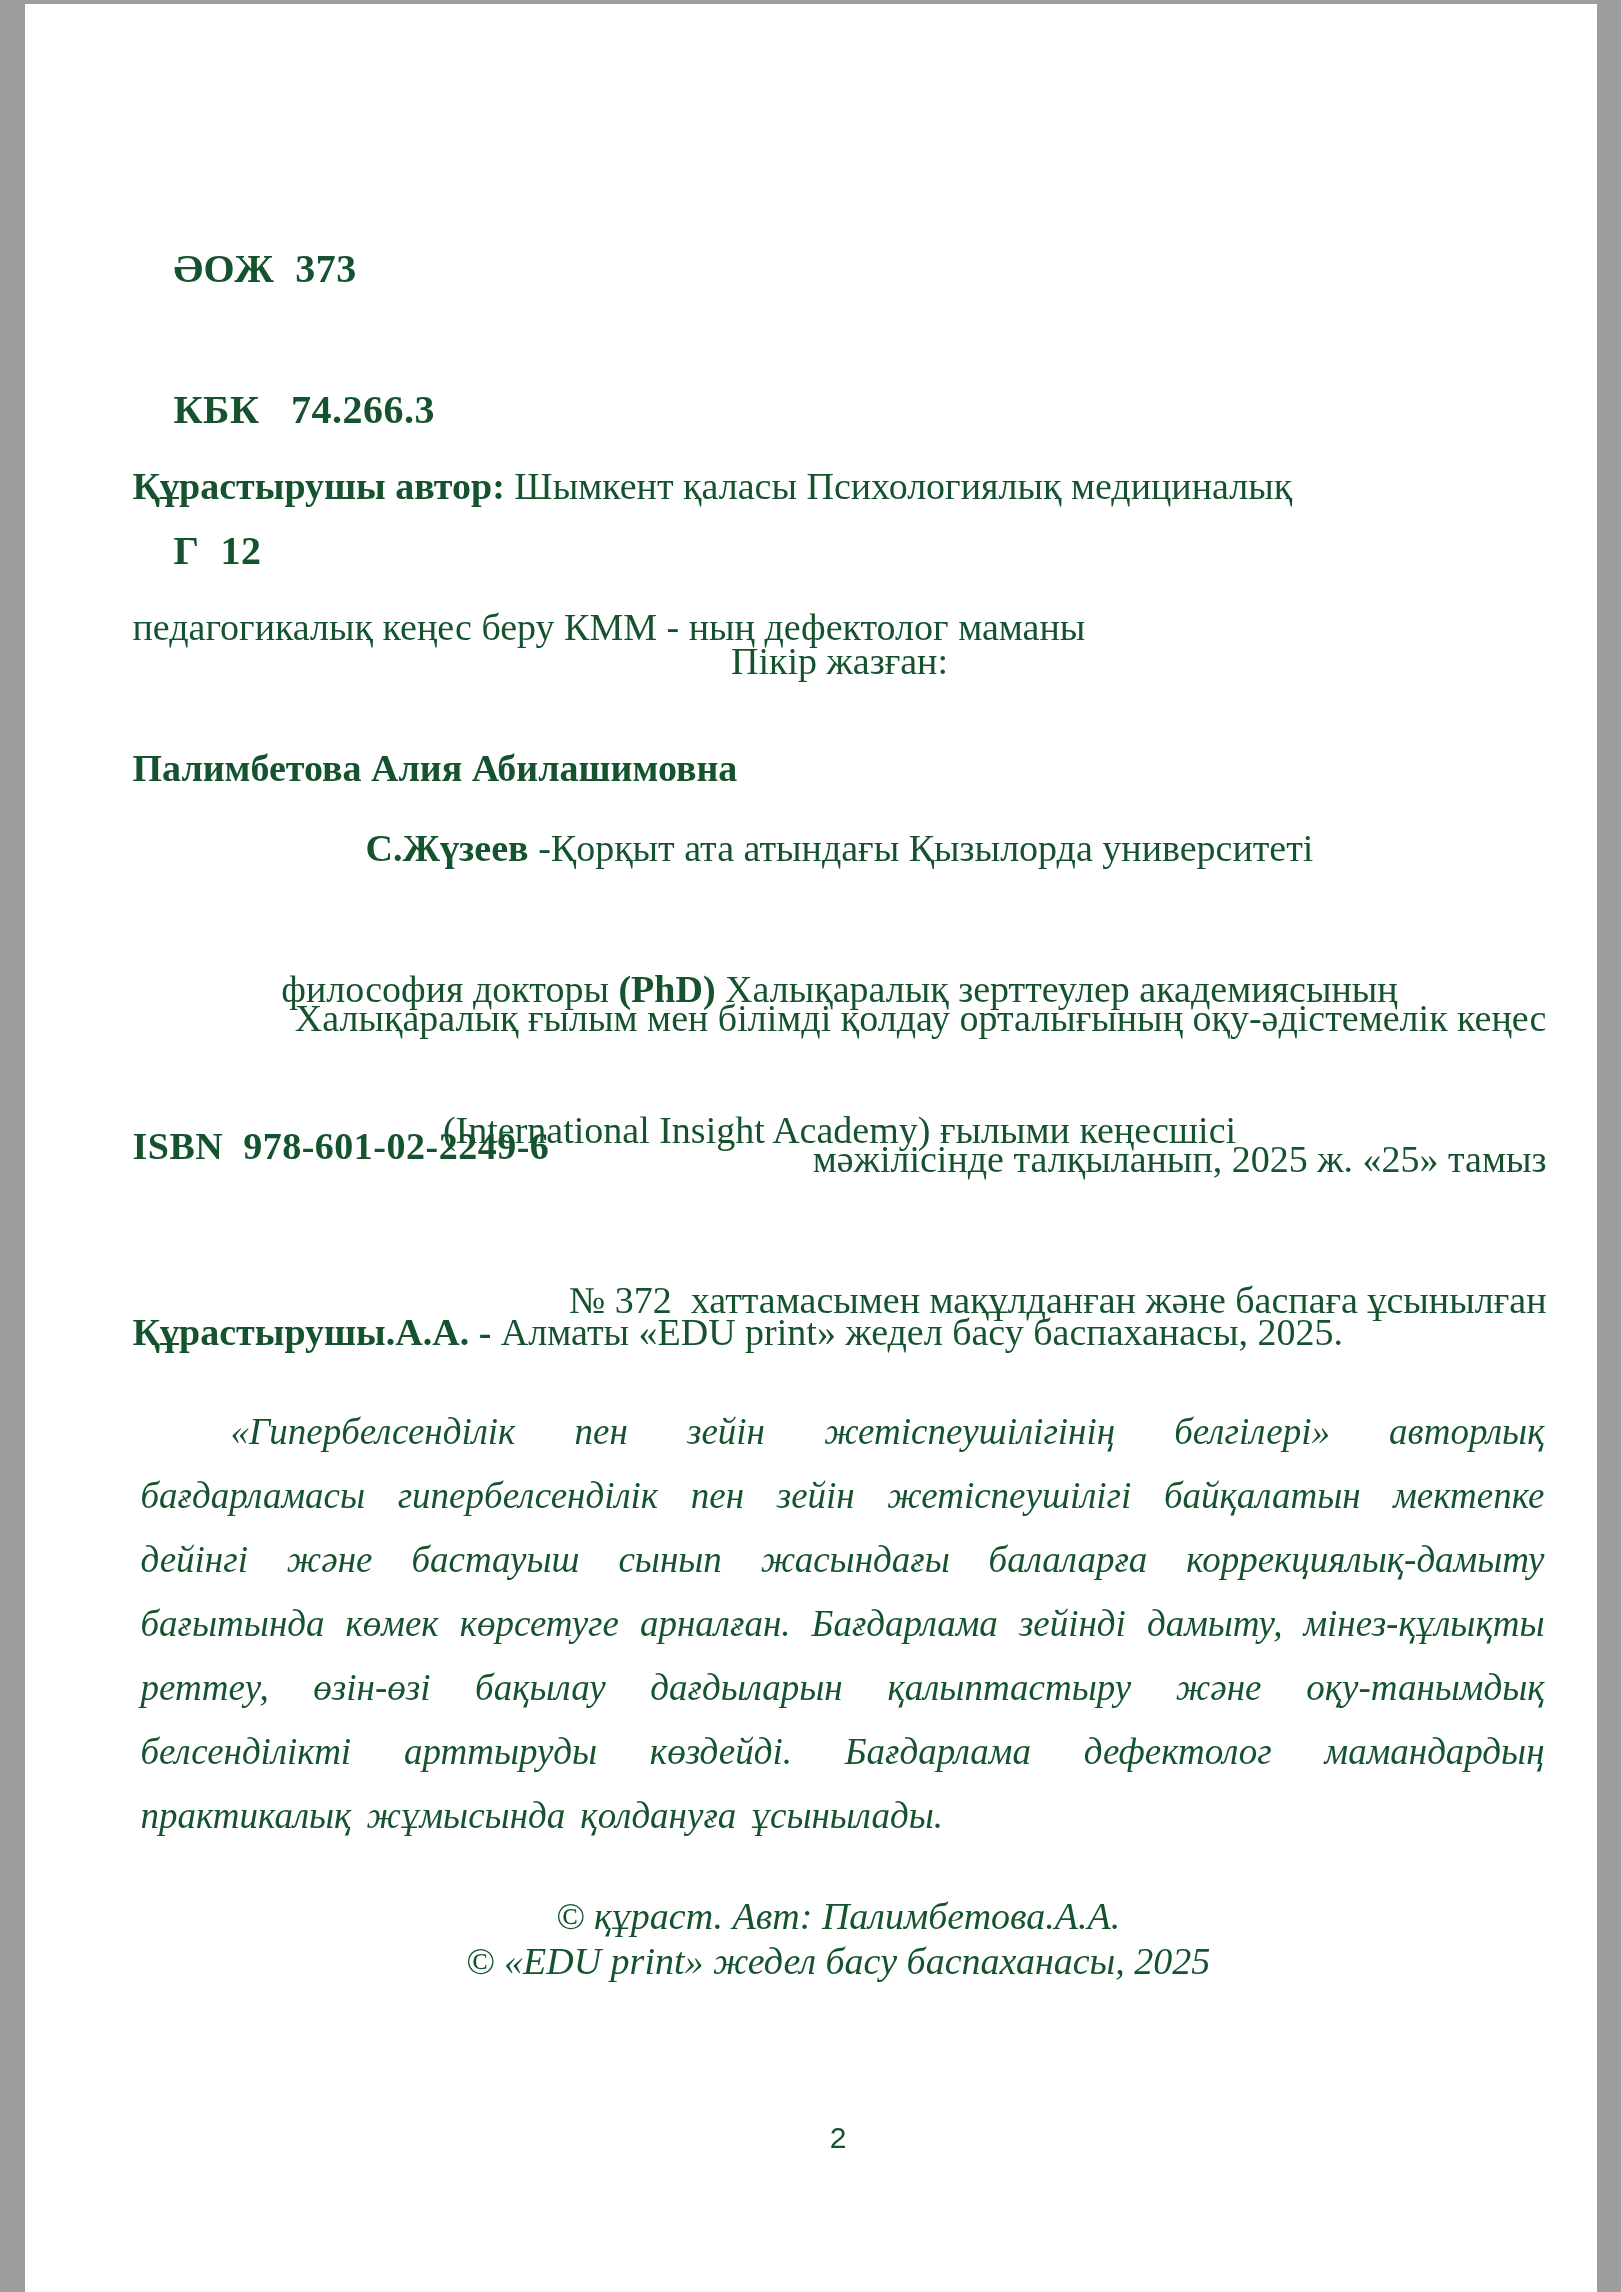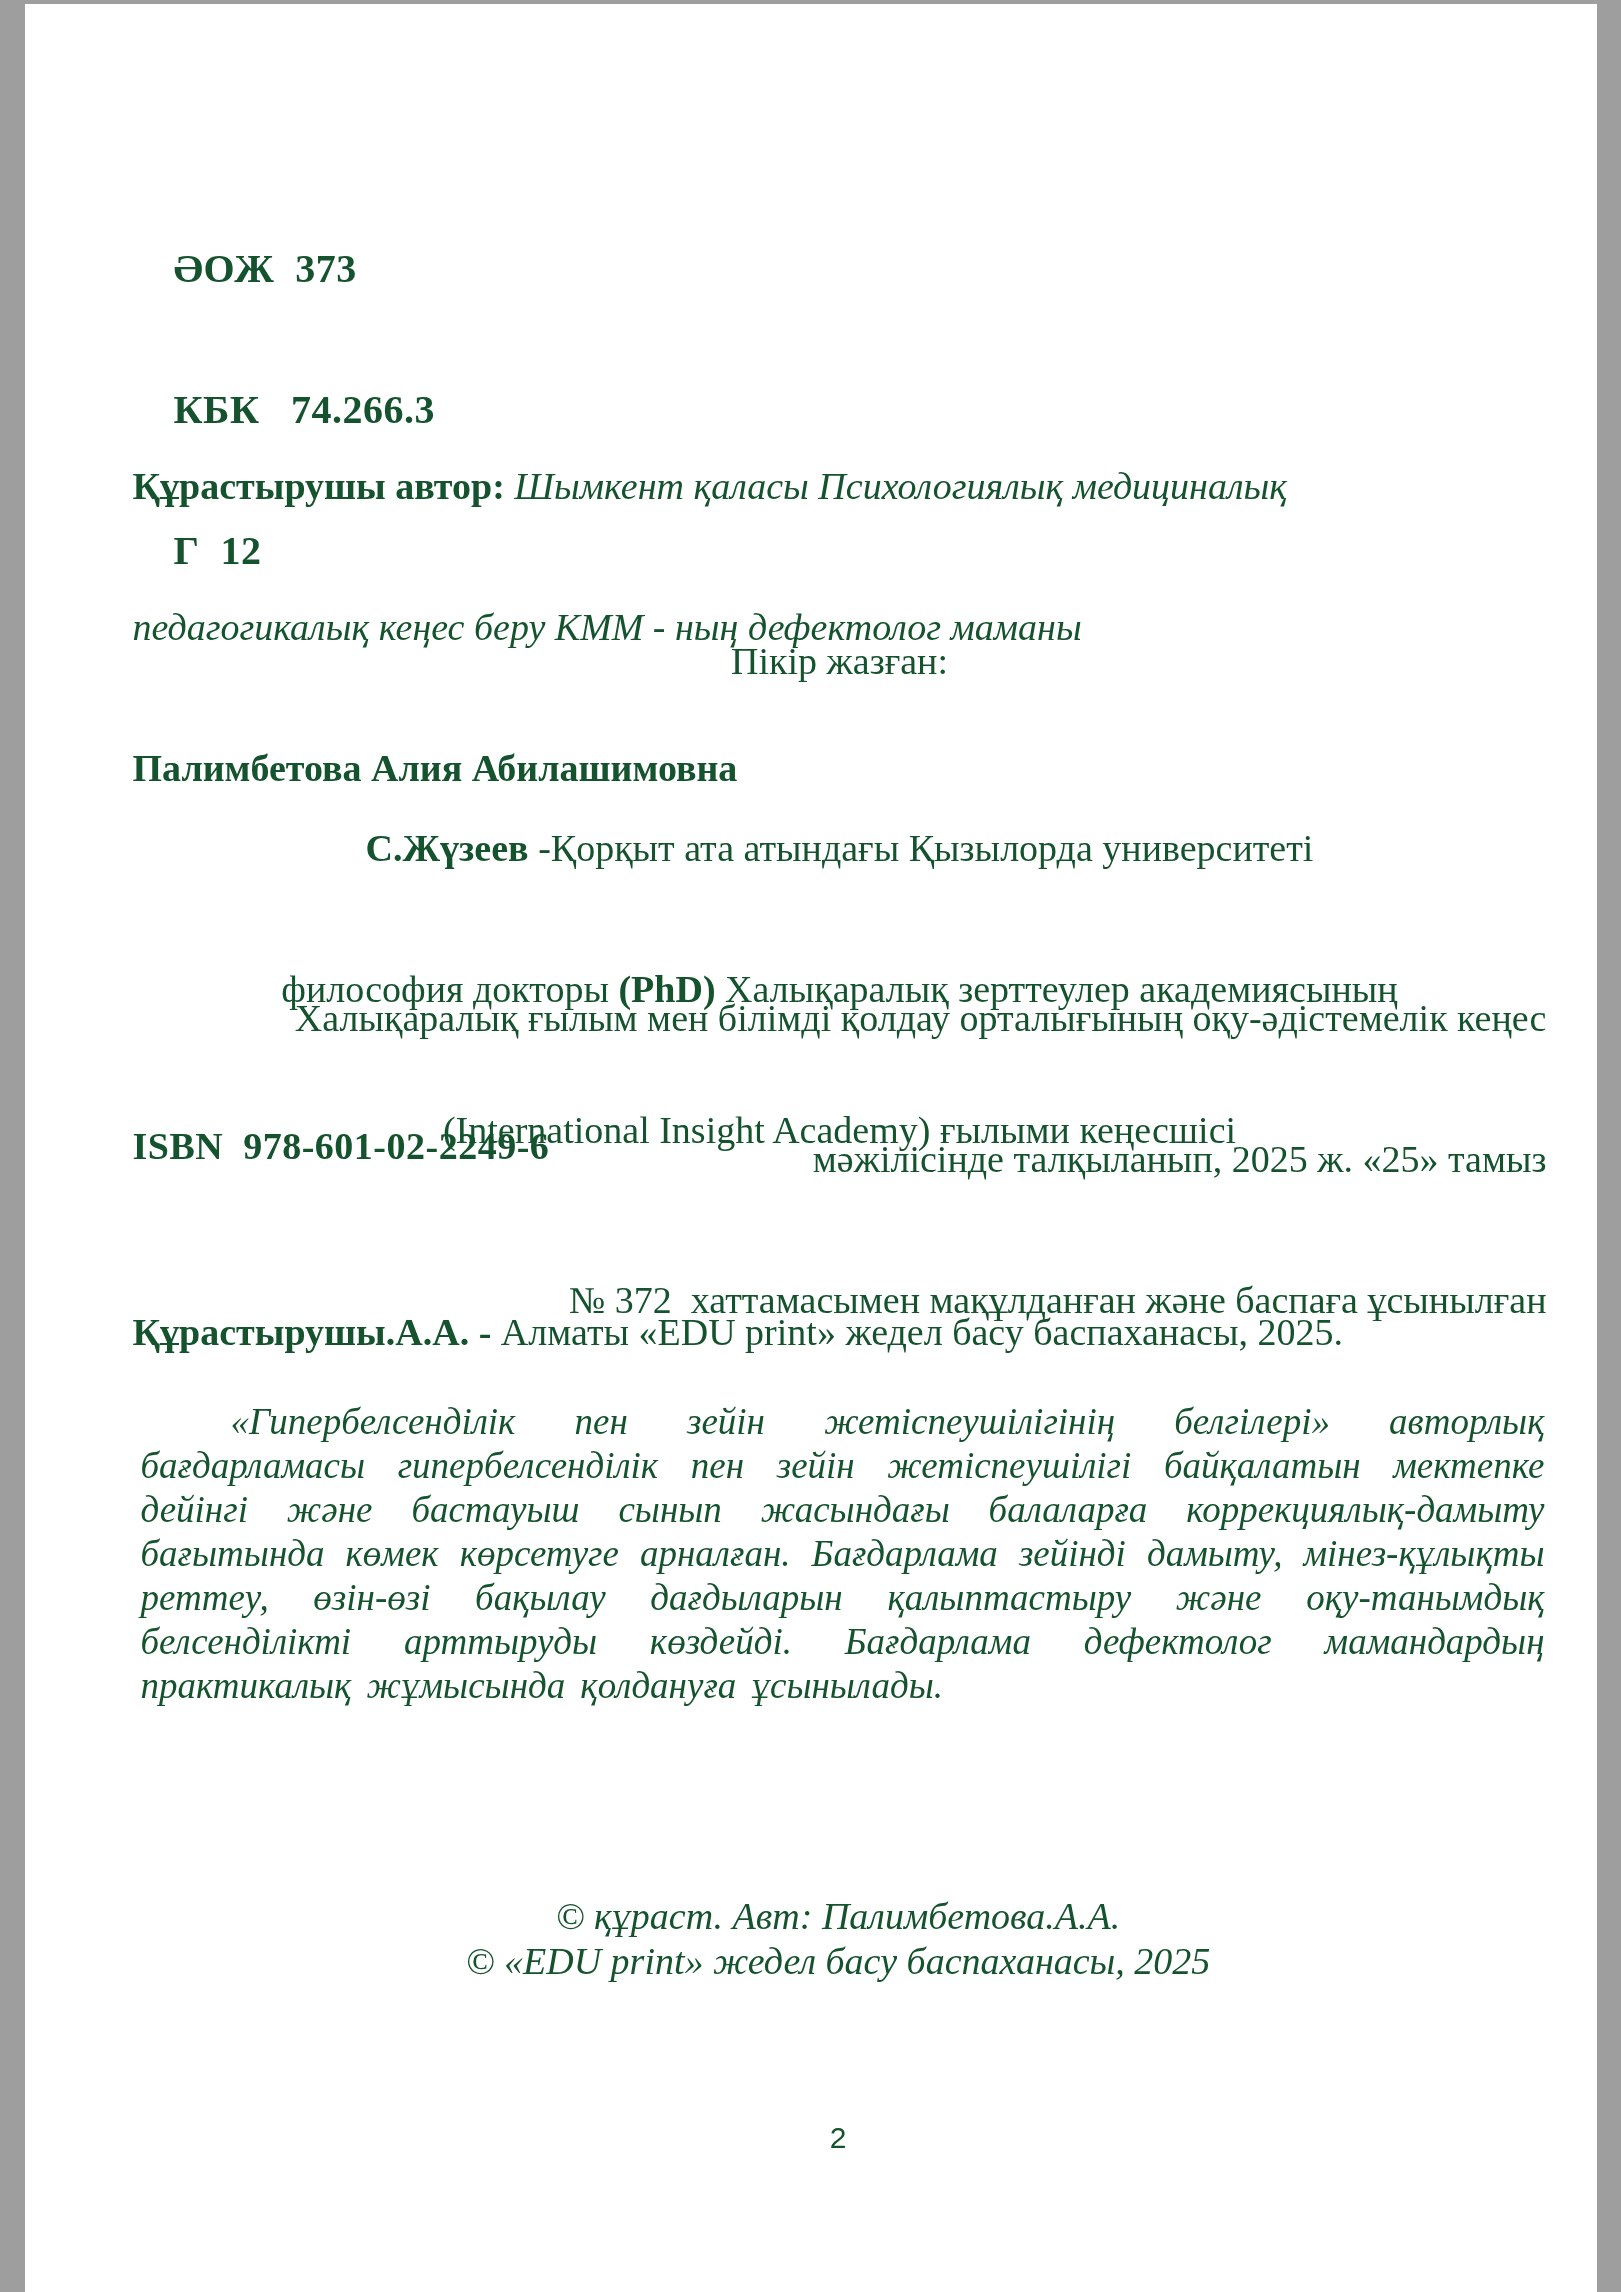--- a/index.html
+++ b/index.html
@@ -14,21 +14,21 @@
     margin: 4px auto;
     background: #ffffff;
     color: #14532d;
     font-family: "Liberation Serif", serif;
     font-size: 38px;
     overflow: hidden;
   }
   .abs { position: absolute; }
   .pre { white-space: pre-wrap; }
   .b { font-weight: bold; }
-  .i { font-style: italic; }
+  .i { }
 
   .codes {
     top: 147px; left: 149px;
     font-weight: bold;
     font-size: 40px;
     line-height: 47px;
     letter-spacing: 0.5px;
   }
   .author-block {
     top: 365px; left: 108px; width: 1414px;
@@ -60,21 +60,21 @@
     line-height: 46px;
   }
   .imprint-line1 {
     text-align: justify;
     text-align-last: justify;
   }
   .annotation {
     top: 1396px; left: 116px; width: 1404px;
     font-style: italic;
     font-size: 37px;
-    line-height: 44px;
+    line-height: 64px;
     text-align: justify;
     text-indent: 90px;
     word-spacing: 5.9px;
   }
   .copyright-block {
     top: 1890px; left: 108px; width: 1411px;
     font-style: italic;
     line-height: 45px;
     text-align: center;
   }

